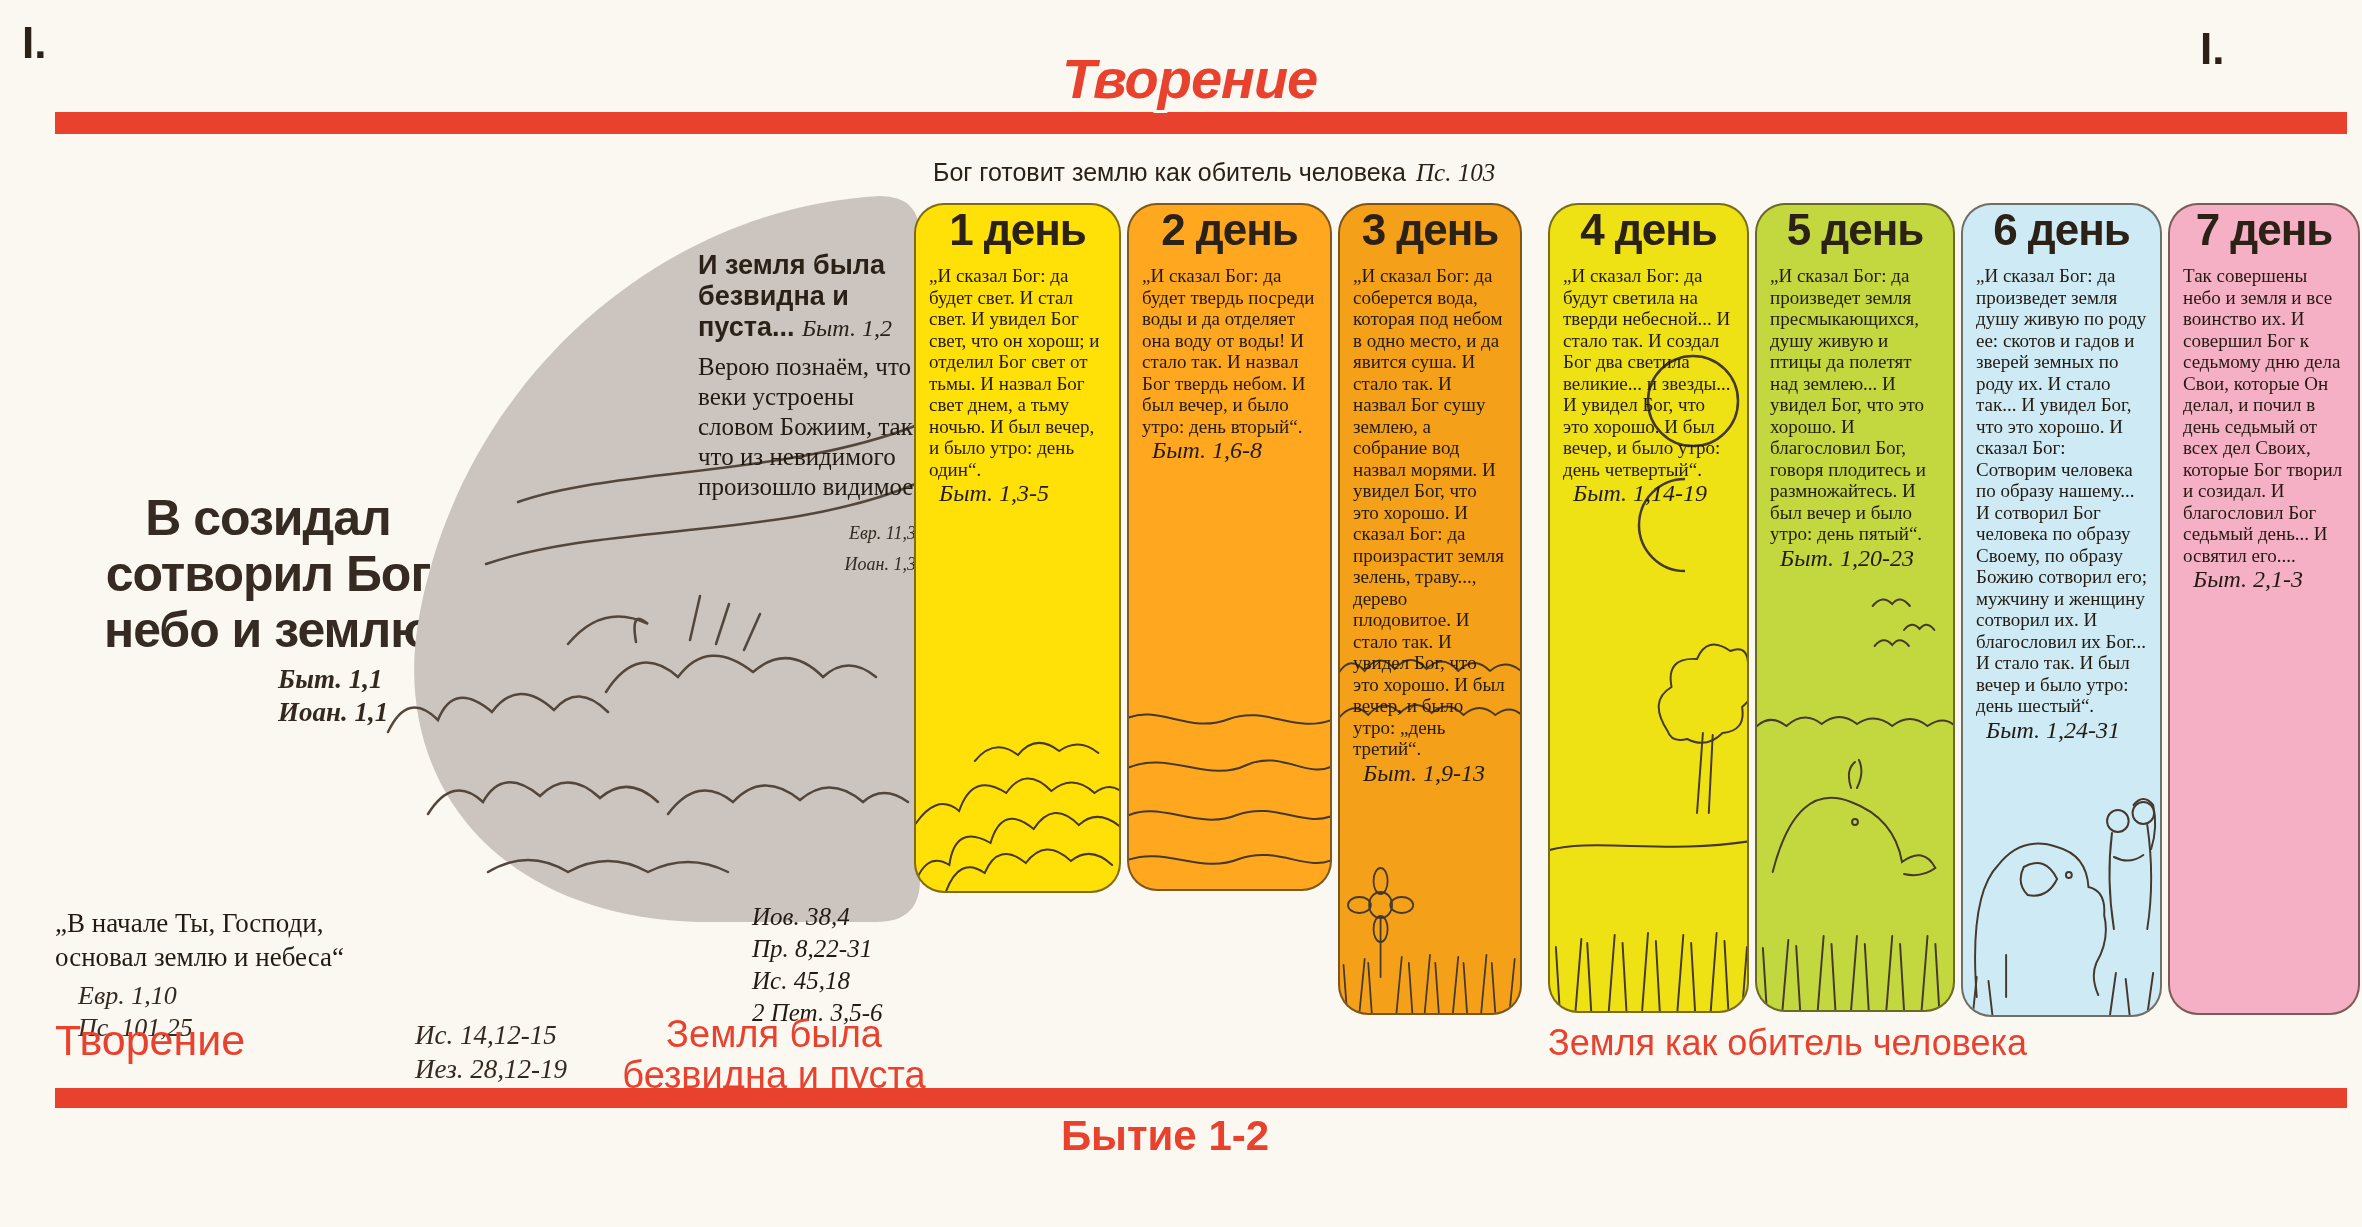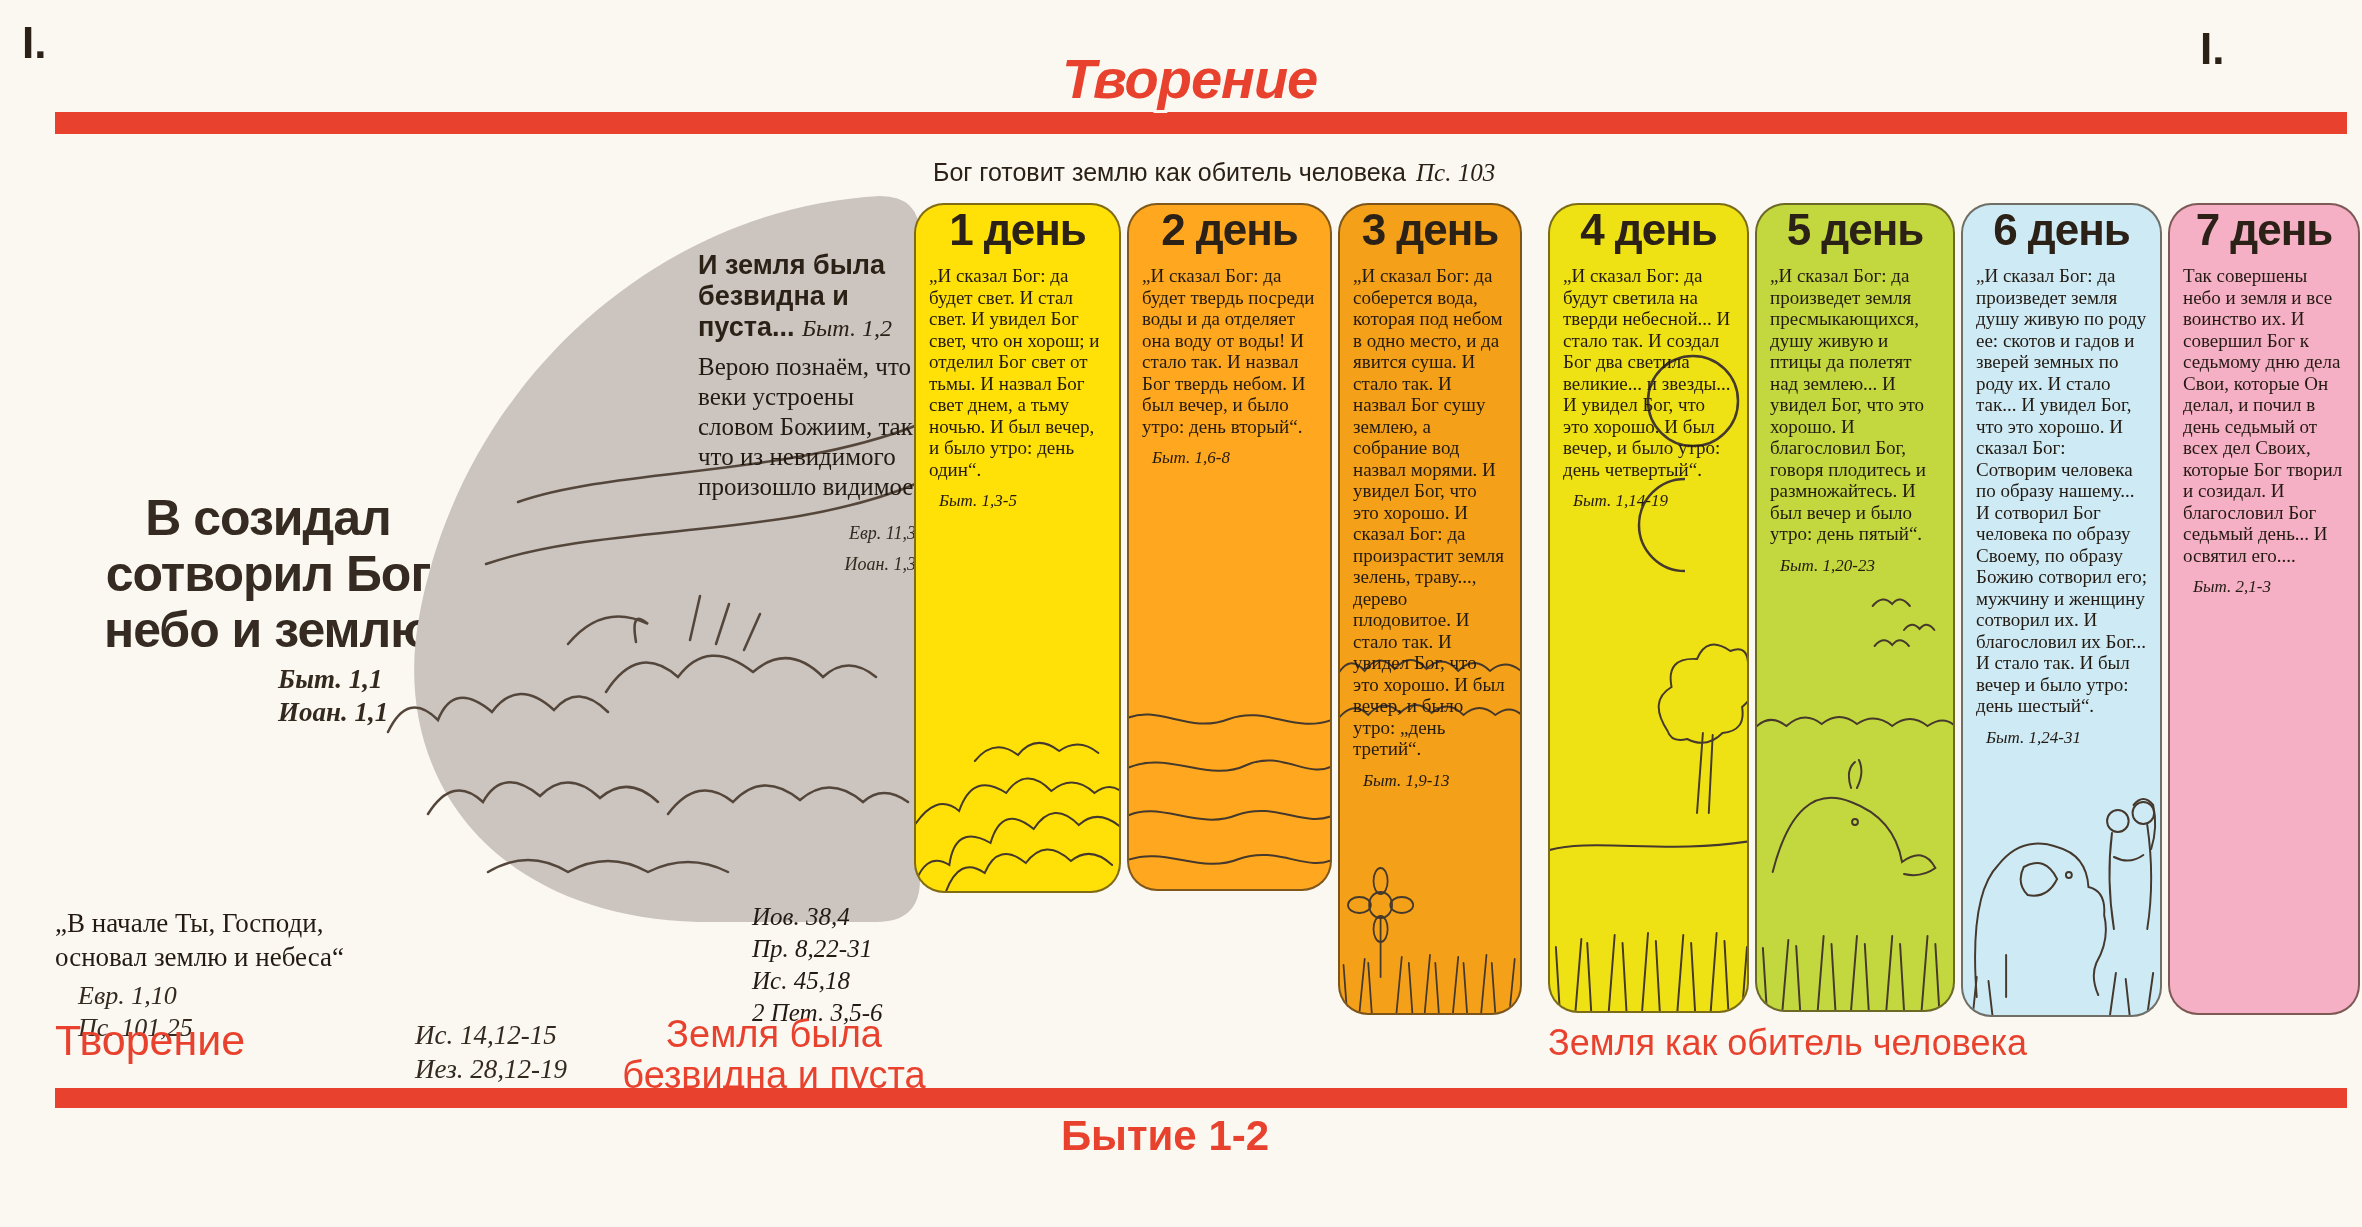--- a/index.html
+++ b/index.html
@@ -50,22 +50,22 @@
   #d2{left:1127px;width:205px;height:688px;}
   #d3{left:1338px;width:184px;height:812px;}
   #d4{left:1548px;width:201px;height:810px;}
   #d5{left:1755px;width:200px;height:809px;}
   #d6{left:1961px;width:201px;height:814px;}
   #d7{left:2168px;width:192px;height:812px;}
   .day-title{text-align:center;font-size:44px;font-weight:bold;color:#2b2117;letter-spacing:-1px;
       position:relative;z-index:2;}
   .day-text{font-family:"Liberation Serif",serif;font-size:19px;line-height:21.5px;color:#231a12;
       margin-top:10px;position:relative;z-index:2;}
-  .day-ref{font-family:"Liberation Serif",serif;font-style:italic;font-size:17px;line-height:22px;
-      color:#231a12;padding-left:10px;margin-top:10px;position:relative;z-index:2;}
+  .day-ref{font-family:"Liberation Serif",serif;font-style:italic;font-size:24px;line-height:22px;
+      color:#231a12;padding-left:10px;margin-top:2px;position:relative;z-index:2;}
   .art{position:absolute;left:0;bottom:0;width:100%;z-index:1;}
   .art path,.art line,.art circle,.art ellipse{fill:none;stroke:#45382c;stroke-width:2;stroke-linecap:round;}
   #sunmoon{position:absolute;right:2px;top:146px;z-index:1;}
   #sunmoon path,#sunmoon circle{fill:none;stroke:#45382c;stroke-width:2.5;}
   #circle-svg .line{fill:none;stroke:#54463a;stroke-width:2.5;stroke-linecap:round;}
 </style>
 </head>
 <body>
 
 <div id="canvas">

